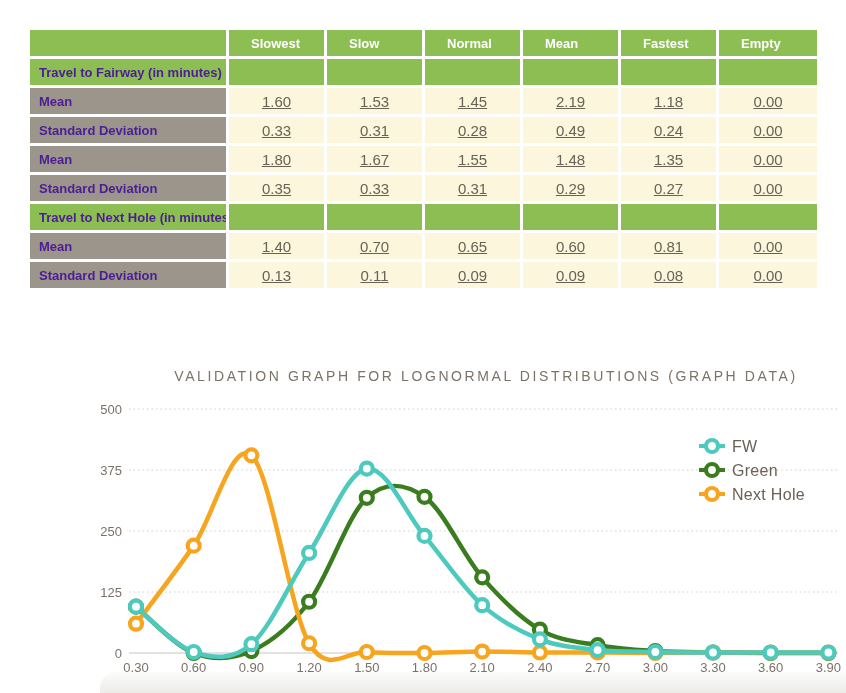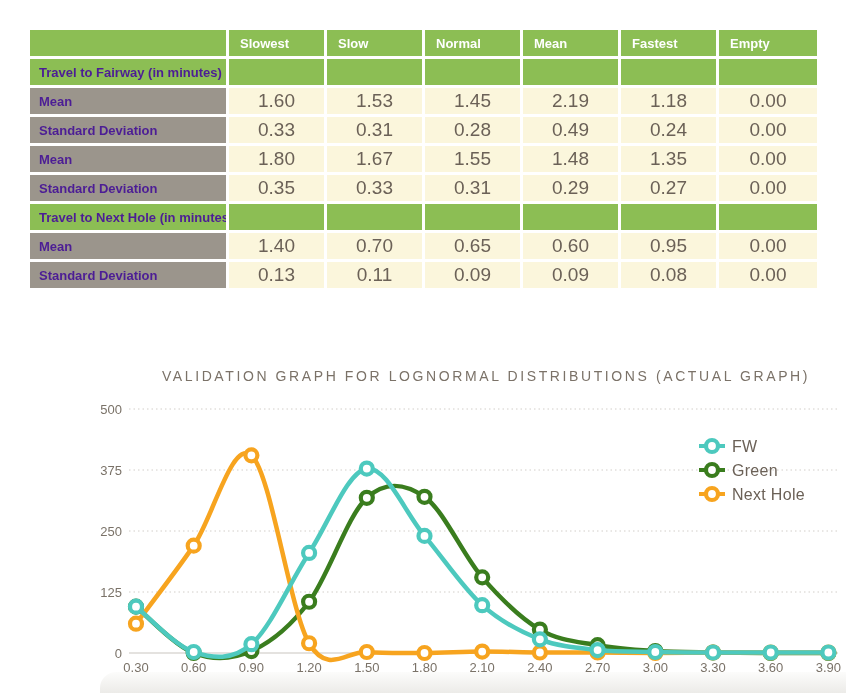--- a/index.html
+++ b/index.html
@@ -20,22 +20,22 @@
     border-collapse:separate;border-spacing:0;table-layout:fixed;
   }
   #ln-table td,#ln-table th{
     height:26px;padding:0;border-right:3px solid #fff;border-bottom:3px solid #fff;
     font-size:13px;overflow:hidden;white-space:nowrap;
   }
   #ln-table .c0{width:196px;}
   #ln-table .green{background:var(--green);}
   #ln-table .gray{background:var(--gray);margin-top:31px;}
   #ln-table .lbl{color:#4c1d95;font-weight:600;text-align:left;padding-left:9px;}
-  #ln-table .hdr{color:#fff;font-weight:600;text-align:left;padding-left:11px;}
-  #ln-table .val{background:var(--cream);color:var(--val);text-align:center;font-size:19px;}
+  #ln-table .hdr{color:#fff;font-weight:600;text-align:left;padding-left:22px;}
+  #ln-table .val{background:var(--cream);color:var(--val);text-align:center;font-size:15px;text-decoration:underline;}
   #ln-table tr td:last-child, #ln-table tr th:last-child{border-right:none;}
 
   
   #chart-title{
     position:absolute;top:368px;left:126px;width:720px;margin:0;
     text-align:center;font-size:14px;font-weight:500;letter-spacing:2.6px;color:#7B7268;
   }
   #bottom-band{
     position:absolute;top:672px;left:100px;width:746px;height:21px;
     border-top-left-radius:16px;
@@ -117,36 +117,36 @@
           <td class="green"></td>
           <td class="green"></td>
           <td class="green"></td>
         </tr>
         <tr>
           <td class="gray lbl c0">Mean</td>
           <td class="val">1.40</td>
           <td class="val">0.70</td>
           <td class="val">0.65</td>
           <td class="val">0.60</td>
-          <td class="val">0.95</td>
+          <td class="val">0.81</td>
           <td class="val">0.00</td>
         </tr>
         <tr>
           <td class="gray lbl c0">Standard Deviation</td>
           <td class="val">0.13</td>
           <td class="val">0.11</td>
           <td class="val">0.09</td>
           <td class="val">0.09</td>
           <td class="val">0.08</td>
           <td class="val">0.00</td>
         </tr>
       </tbody>
   </table>
 
-  <h2 id="chart-title">VALIDATION GRAPH FOR LOGNORMAL DISTRIBUTIONS (ACTUAL GRAPH)</h2>
+  <h2 id="chart-title">VALIDATION GRAPH FOR LOGNORMAL DISTRIBUTIONS (GRAPH DATA)</h2>
 
   <div id="bottom-band"></div>
 
   <svg id="chart" width="846" height="308" viewBox="0 0 846 308" xmlns="http://www.w3.org/2000/svg">
       <line x1="129" y1="268" x2="838" y2="268" stroke="#C9C5BF" stroke-width="1"></line>
       <text x="122" y="272.5" text-anchor="end" class="axis-text">0</text>
       <line x1="129" y1="207" x2="838" y2="207" stroke="#D2CEC9" stroke-width="1" stroke-dasharray="1.5 3"></line>
       <text x="122" y="211.5" text-anchor="end" class="axis-text">125</text>
       <line x1="129" y1="146" x2="838" y2="146" stroke="#D2CEC9" stroke-width="1" stroke-dasharray="1.5 3"></line>
       <text x="122" y="150.5" text-anchor="end" class="axis-text">250</text>

